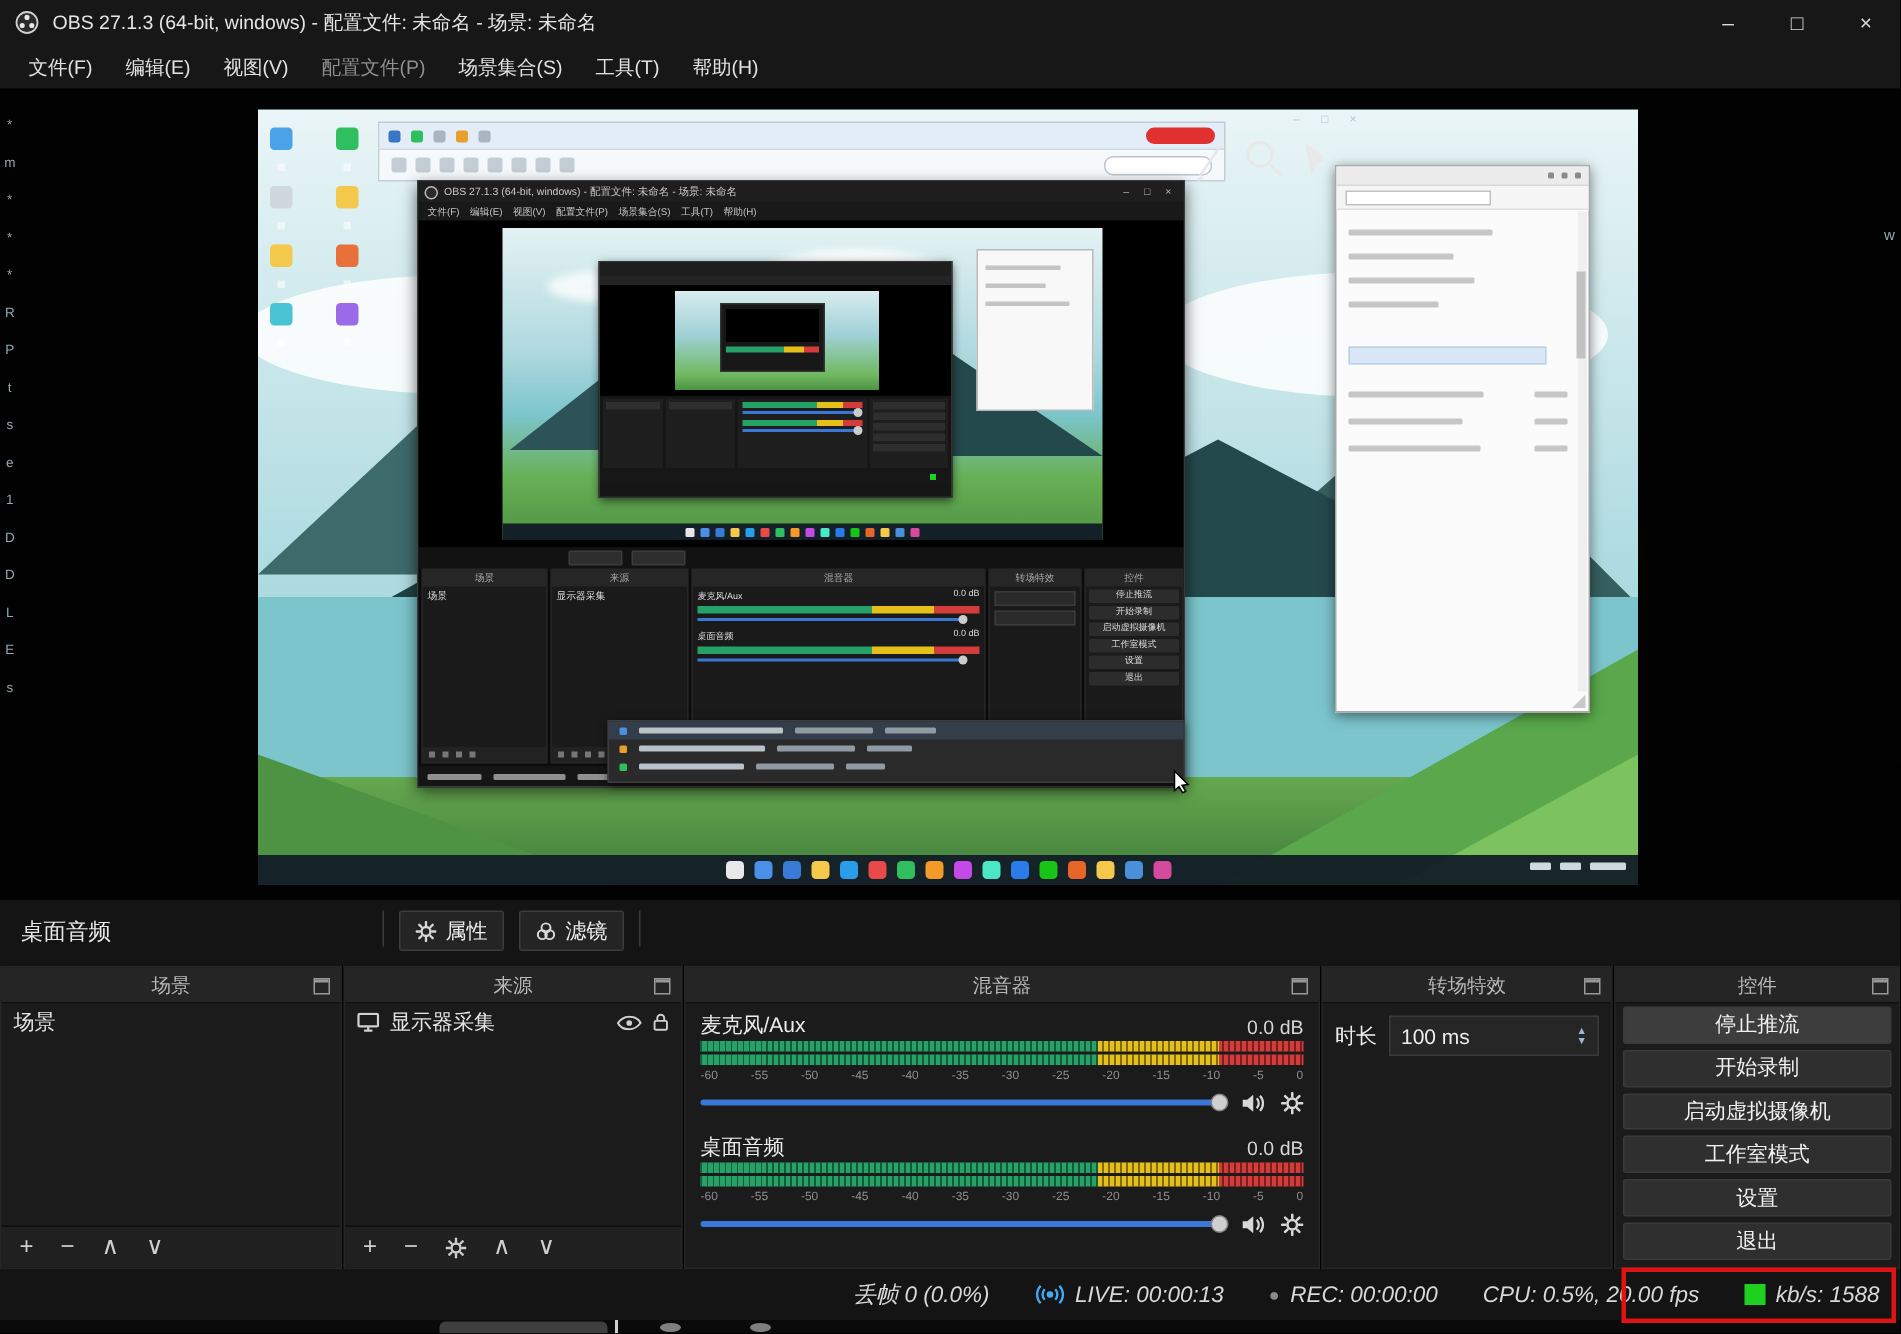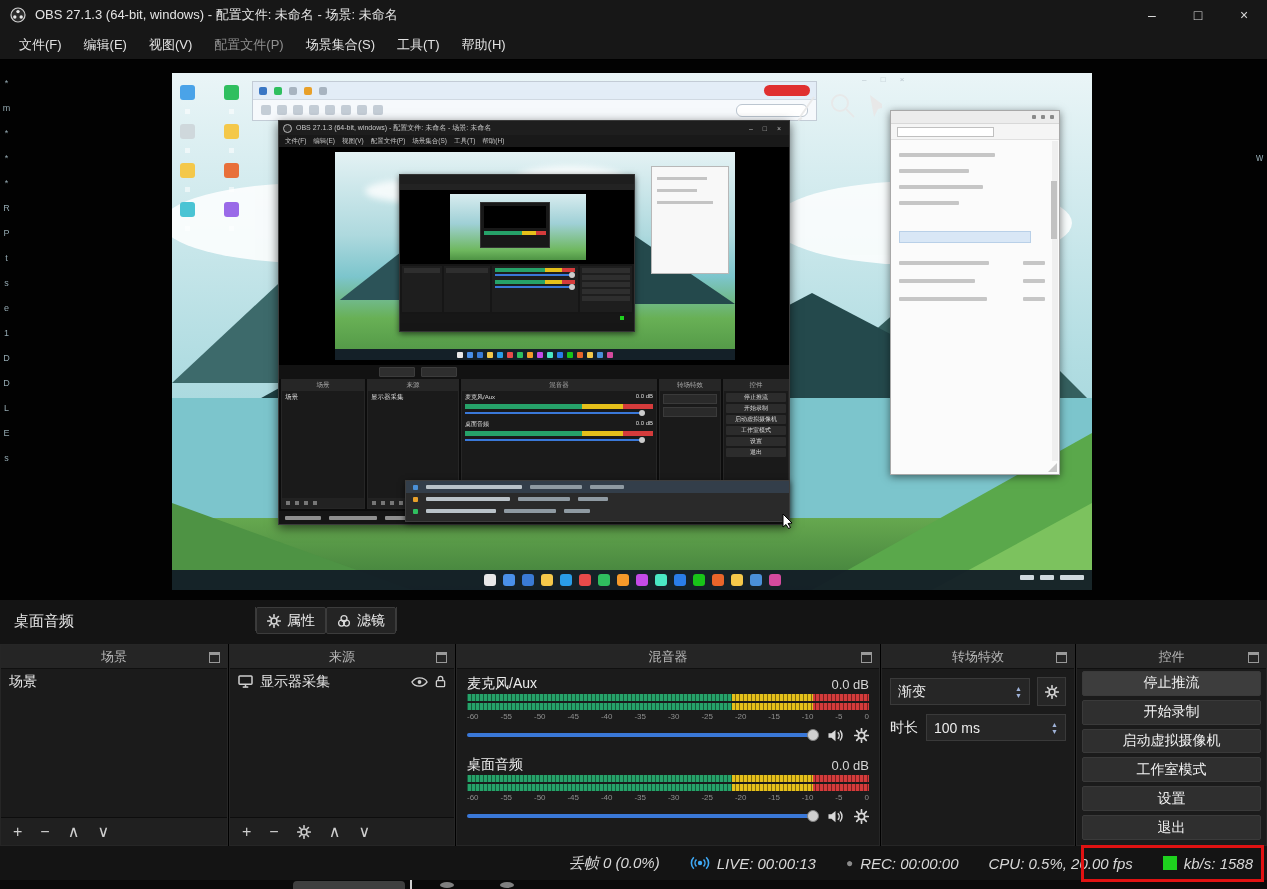--- a/index.html
+++ b/index.html
@@ -120,21 +120,21 @@
   .tb-ico{width:12px;height:12px;border-radius:3px;display:inline-block;}
   #pv-tray{position:absolute;right:8px;top:5px;display:flex;gap:6px;align-items:center;}
   .tray-bar{width:14px;height:5px;background:#cfd8dd;border-radius:1px;}
 
   
   #bg-wc{left:690px;top:2px;font-size:8px;color:#b8c4cc;letter-spacing:6px;}
 
   
   #source-toolbar{left:0;top:600px;width:100%;height:44px;background:#141414;}
   #no-source{position:absolute;left:14px;top:12px;font-size:15px;color:#e8e8e8;}
-  #tb-group{position:absolute;left:255px;top:7px;display:flex;align-items:flex-start;}
+  #tb-group{position:absolute;left:255px;top:7px;display:flex;align-items:flex-start;gap:10px;}
   .tb-divider{width:1px;height:24px;background:#3a3a3a;}
   .tb-btn{display:flex;align-items:center;gap:6px;background:#242424;border:1px solid #3c3c3c;border-radius:2px;height:27px;padding:0 10px;font-size:14px;color:#ececec;}
 
   
   #docks{left:0;top:644px;width:100%;height:202px;background:#000;}
   .panel{position:absolute;top:0;height:202px;background:#1b1b1b;border:1px solid #262626;box-sizing:border-box;}
   #p-scenes{left:0;width:228px;}
   #p-sources{left:229px;width:226px;}
   #p-mixer{left:456px;width:424px;}
   #p-trans{left:881px;width:194px;}
@@ -751,44 +751,20 @@
       </div>
     </section>
 
     <section class="panel" id="p-trans">
       <div class="panel-header">
         <span>转场特效</span>
         <span class="dock-icon"></span>
       </div>
       <div class="trans-body">
         <div class="trans-row">
-          <div class="combo">
-            <span>渐变</span>
-            <span class="spins">
-              <span>▲</span>
-              <span>▼</span>
-            </span>
-          </div>
-          <button class="icon-btn">
-            <svg viewBox="0 0 16 16" width="14" height="14">
-              <g stroke="#d8d8d8" stroke-width="1.8" stroke-linecap="round">
-                <line x1="8" y1="0.8" x2="8" y2="3.2"></line>
-                  <line x1="8" y1="12.8" x2="8" y2="15.2"></line>
-                  <line x1="0.8" y1="8" x2="3.2" y2="8"></line>
-                  <line x1="12.8" y1="8" x2="15.2" y2="8"></line>
-                <line x1="2.9" y1="2.9" x2="4.6" y2="4.6"></line>
-                  <line x1="11.4" y1="11.4" x2="13.1" y2="13.1"></line>
-                  <line x1="2.9" y1="13.1" x2="4.6" y2="11.4"></line>
-                  <line x1="11.4" y1="4.6" x2="13.1" y2="2.9"></line>
-              </g>
-                <circle cx="8" cy="8" r="3.4" fill="none" stroke="#d8d8d8" stroke-width="1.8"></circle>
-            </svg>
-          </button>
-        </div>
-        <div class="trans-row">
           <span class="lbl">时长</span>
           <div class="combo">
             <span>100 ms</span>
             <span class="spins">
               <span>▲</span>
               <span>▼</span>
             </span>
           </div>
         </div>
       </div>

